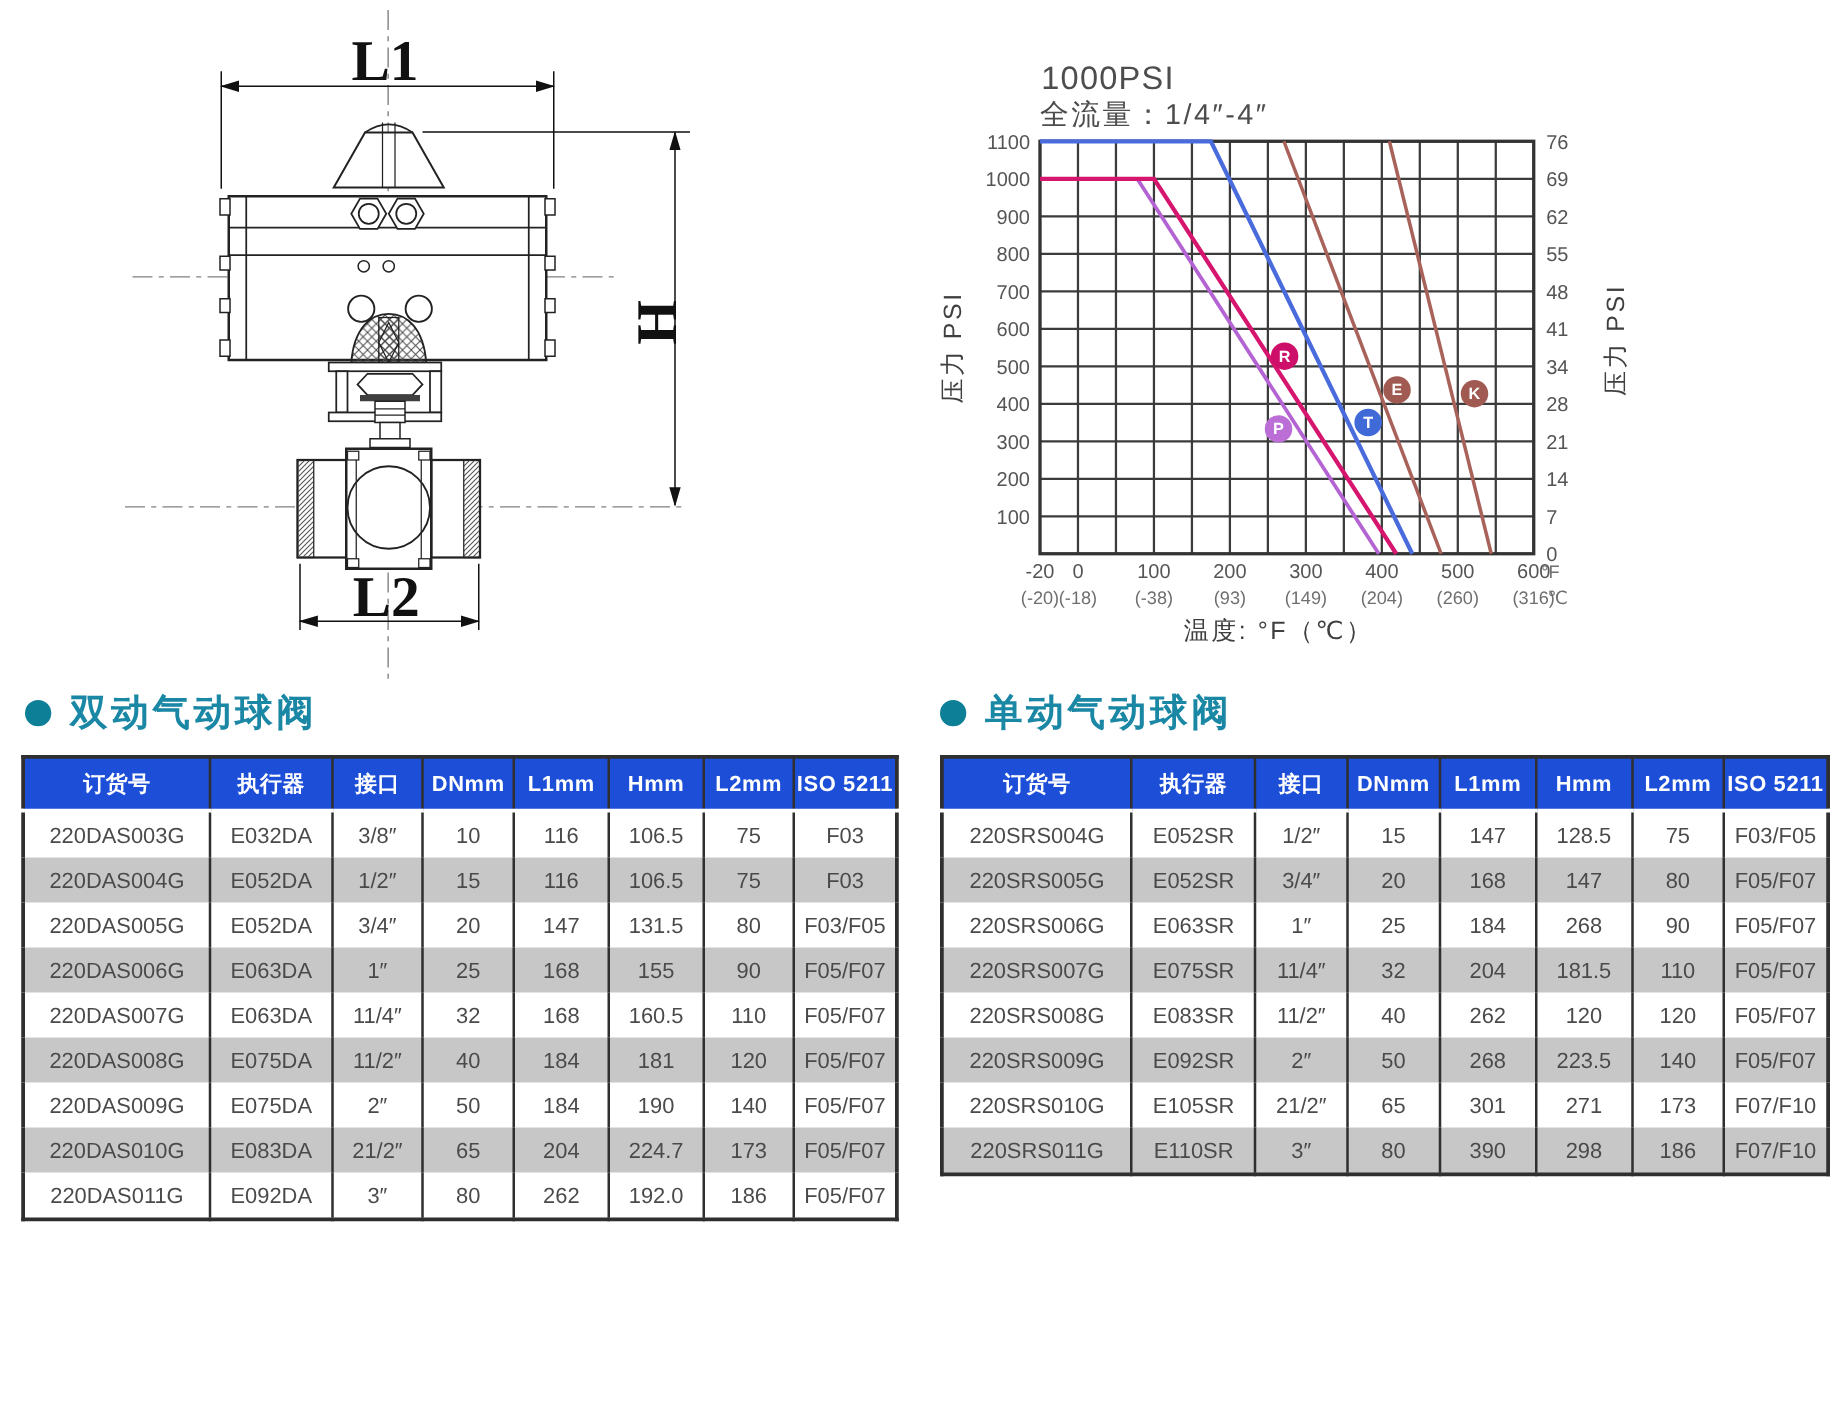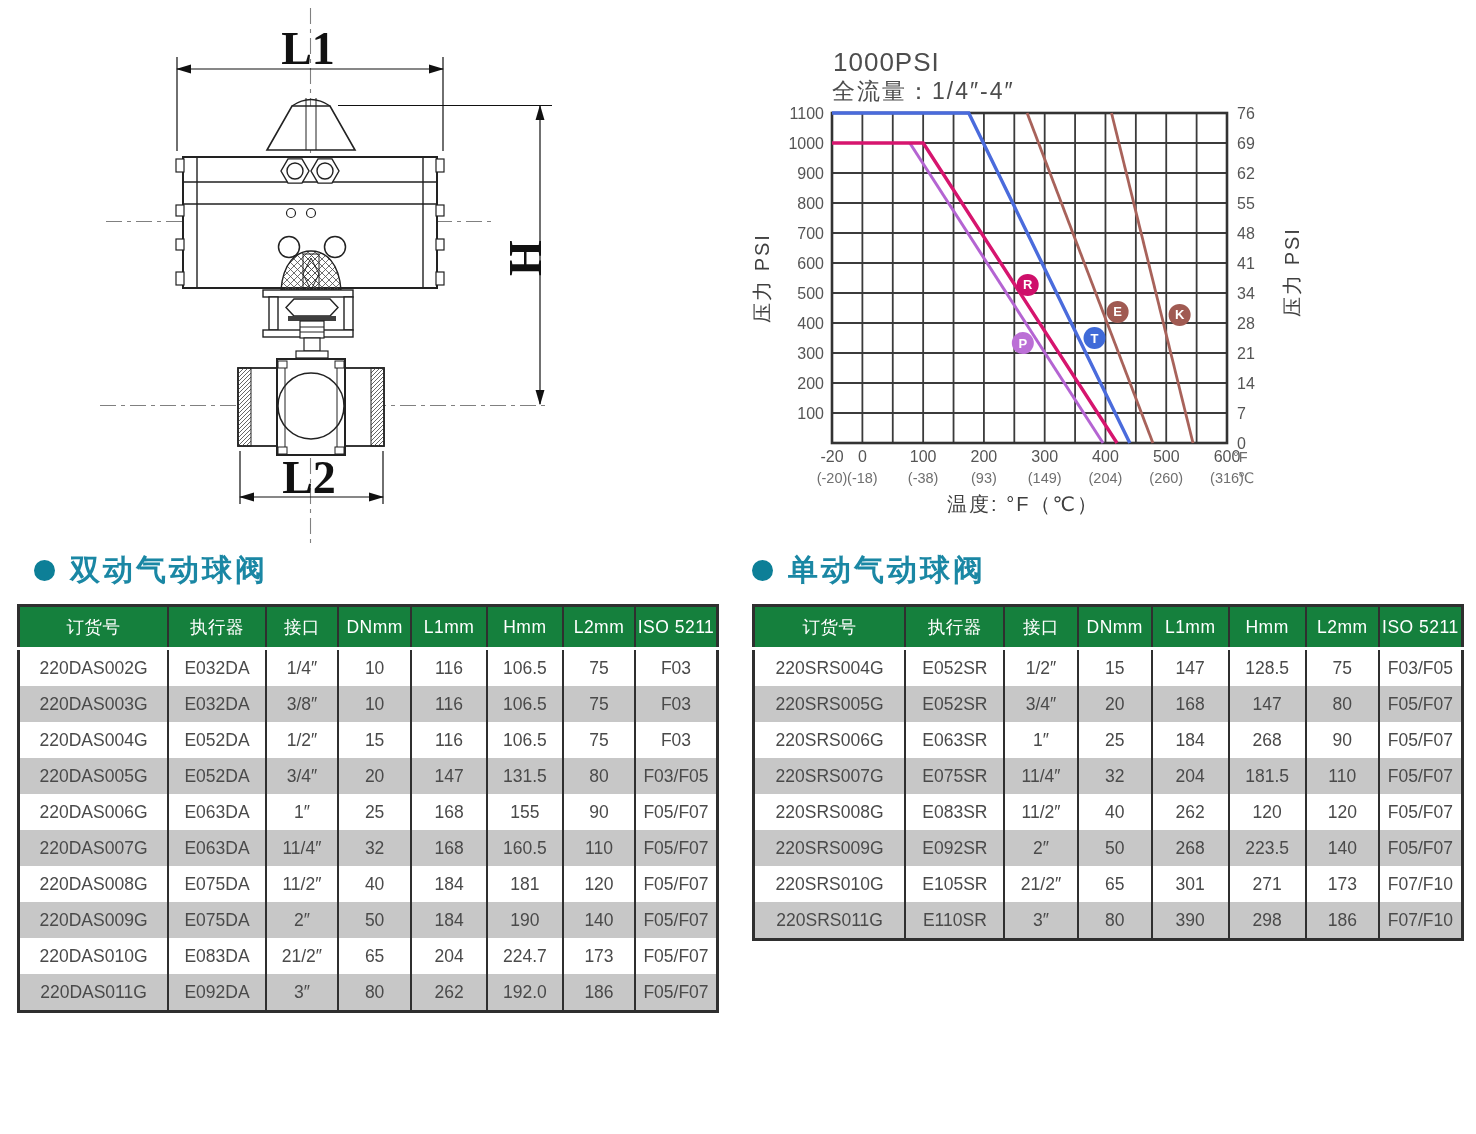--- a/index.html
+++ b/index.html
@@ -1,31 +1,31 @@
 <!DOCTYPE html>
 <html><head>
 <meta charset="utf-8">
 <style>
   html,body{margin:0;padding:0;background:#fff;}
   .page{position:relative;width:1476px;height:1084px;background:#fff;overflow:hidden;
         font-family:"Liberation Sans","DejaVu Sans",sans-serif;}
 
   
   .section-title{position:absolute;top:550px;display:flex;align-items:center;gap:15px;}
-  #title-left{left:34px;}
+  #title-left{left:20px;}
   #title-right{left:752px;justify-content:space-between;}
   .bullet{width:21px;height:21px;border-radius:50%;background:#0d7f97;flex:0 0 auto;}
   .section-title h2{margin:0;font-size:30px;font-weight:600;color:#1a87a4;letter-spacing:3px;}
 
   
   .spec-table{position:absolute;top:604px;border-collapse:collapse;table-layout:fixed;
               border:3px solid #2f2f2f;background:#fff;}
   #table-left{left:17px;width:702px;}
   #table-right{left:752px;width:712px;}
-  .spec-table th{background:#15803d;color:#fff;font-weight:normal;font-size:17.5px;height:40px;
+  .spec-table th{background:#1d4ed8;color:#fff;font-weight:bold;font-size:17.5px;height:40px;
                  border-right:2px solid #2f2f2f;border-bottom:3px solid #fff;letter-spacing:.5px;padding:0;}
   .spec-table td{height:36px;text-align:center;font-size:17.5px;color:#4a4a4a;
                  border-right:2px solid #2f2f2f;padding:0;white-space:nowrap;}
   .spec-table th:last-child,.spec-table td:last-child{border-right:none;text-align:center;}
   .spec-table tbody tr:nth-child(even) td{background:#c7c7c7;}
 
   
   .ctitle{font:26px "Liberation Sans","DejaVu Sans",sans-serif;fill:#4d4d4d;letter-spacing:1px;}
   .csub{font:23px "Liberation Sans","DejaVu Sans",sans-serif;fill:#4d4d4d;letter-spacing:2px;}
   .tick{font:16px "Liberation Sans","DejaVu Sans",sans-serif;fill:#555;}
@@ -265,30 +265,20 @@
           <th>接口</th>
           <th>DNmm</th>
           <th>L1mm</th>
           <th>Hmm</th>
           <th>L2mm</th>
           <th>ISO 5211</th>
         </tr>
       </thead>
       <tbody>
         <tr>
-          <td>220DAS002G</td>
-          <td>E032DA</td>
-          <td>1/4″</td>
-          <td>10</td>
-          <td>116</td>
-          <td>106.5</td>
-          <td>75</td>
-          <td>F03</td>
-        </tr>
-        <tr>
           <td>220DAS003G</td>
           <td>E032DA</td>
           <td>3/8″</td>
           <td>10</td>
           <td>116</td>
           <td>106.5</td>
           <td>75</td>
           <td>F03</td>
         </tr>
         <tr>

